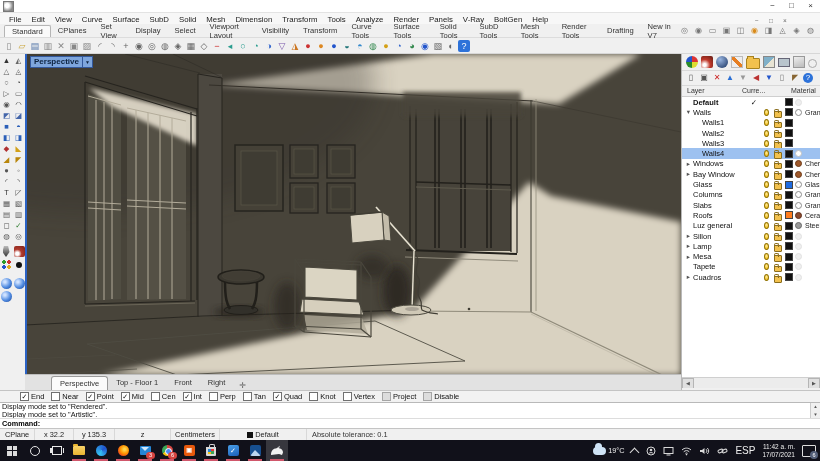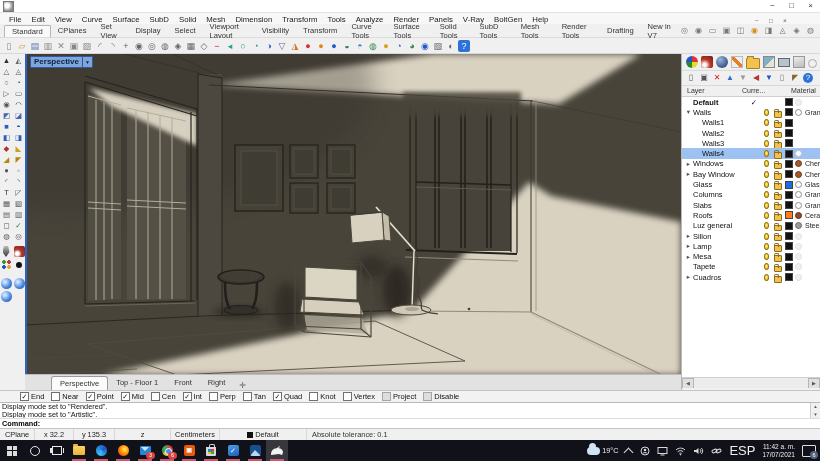--- a/index.html
+++ b/index.html
@@ -151,21 +151,21 @@
   .i-photos{width:11px;height:11px;border-radius:2px;background:#174f8f;position:relative;overflow:hidden}
   .i-photos::before{content:"";position:absolute;bottom:0;left:0;border-left:5px solid transparent;border-right:6px solid transparent;border-bottom:6px solid #bcd6ef}
   .i-rhino{width:14px;height:12px}
   .tb-spacer{flex:1}
   .tray{display:flex;align-items:center;gap:7px;margin-right:4px}
   .cloud{width:13px;height:8px;background:#cfe3f5;border-radius:5px;position:relative}
   .cloud::before{content:"";position:absolute;left:2px;top:-4px;width:7px;height:7px;border-radius:50%;background:#cfe3f5}
   .wtxt{font-size:7.3px;color:#eee;margin-left:2px}
   .chev{width:6px;height:6px;border-left:1.5px solid #ddd;border-top:1.5px solid #ddd;transform:rotate(45deg);margin-top:3px}
   .trayicon{width:11px;height:11px;display:flex;align-items:center;justify-content:center}
-  .lang{font-size:13px;color:#eee}
+  .lang{font-size:10px;color:#eee}
   .clock{font-size:6.5px;line-height:8px;text-align:right;color:#eee}
   .notif{width:12px;height:10px;border:1px solid #ddd;border-radius:1px;position:relative}
   .notif .nbadge{position:absolute;right:-3px;bottom:-3px;width:8px;height:8px;border-radius:50%;background:#55607a;color:#fff;font-size:5.5px;line-height:8px;text-align:center}
 </style>
 </head>
 <body>
 
 <div class="band" id="titlebar">
   <span class="appicon"></span>
   <span class="winbtns">

